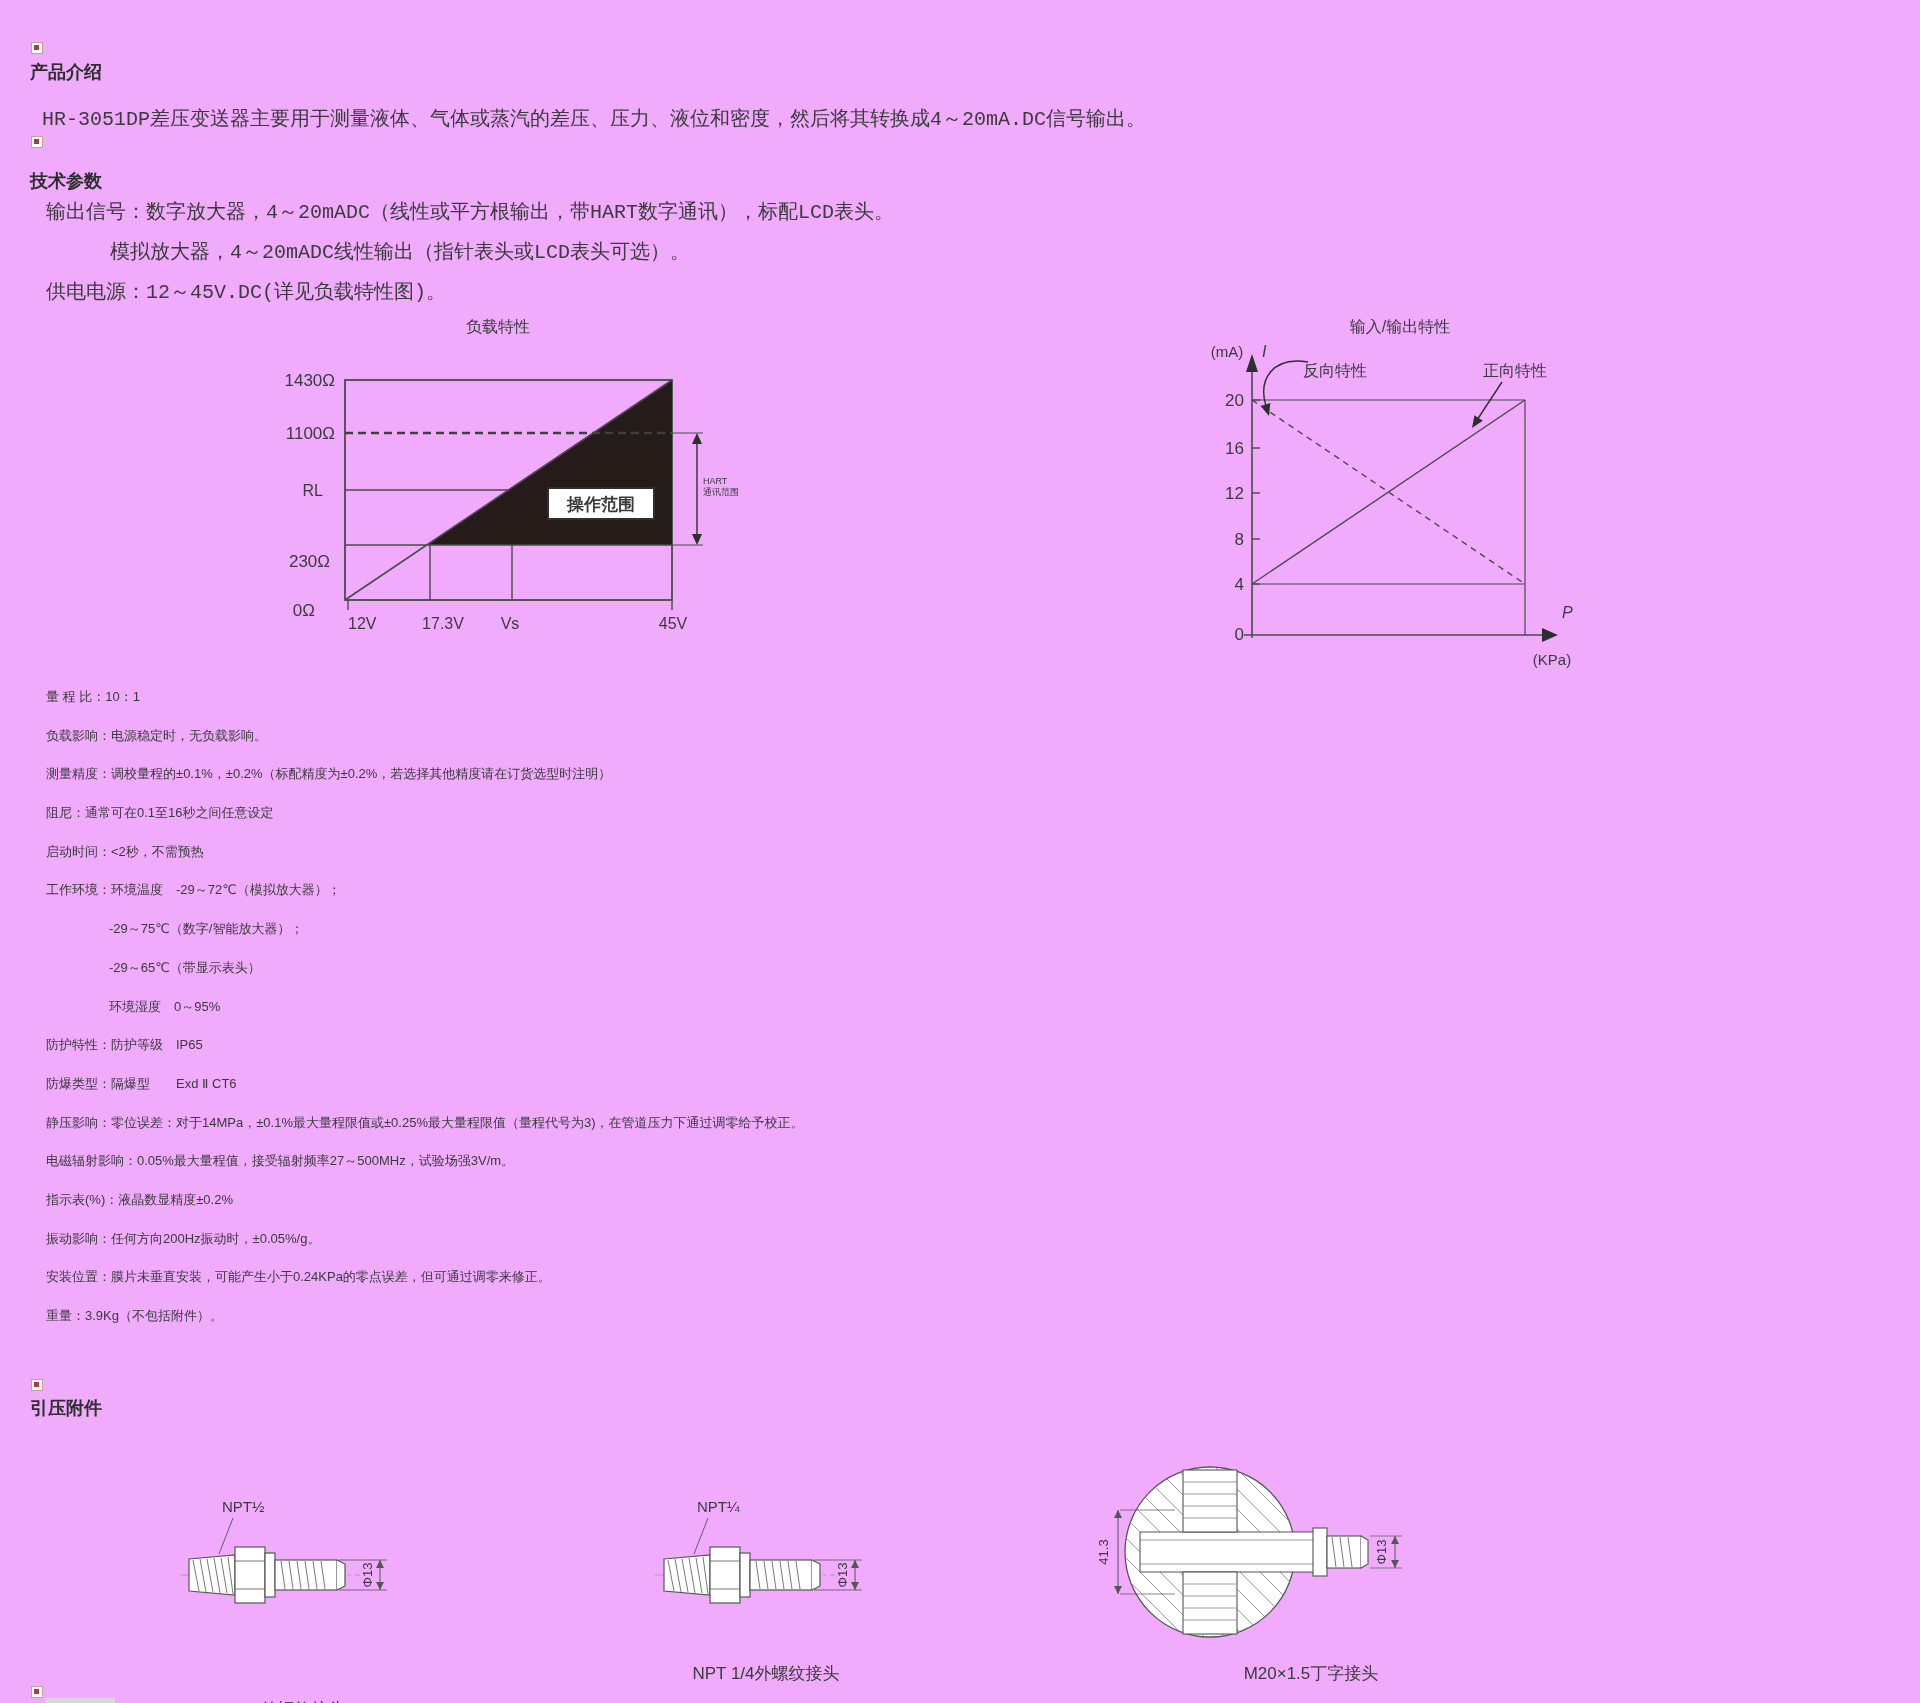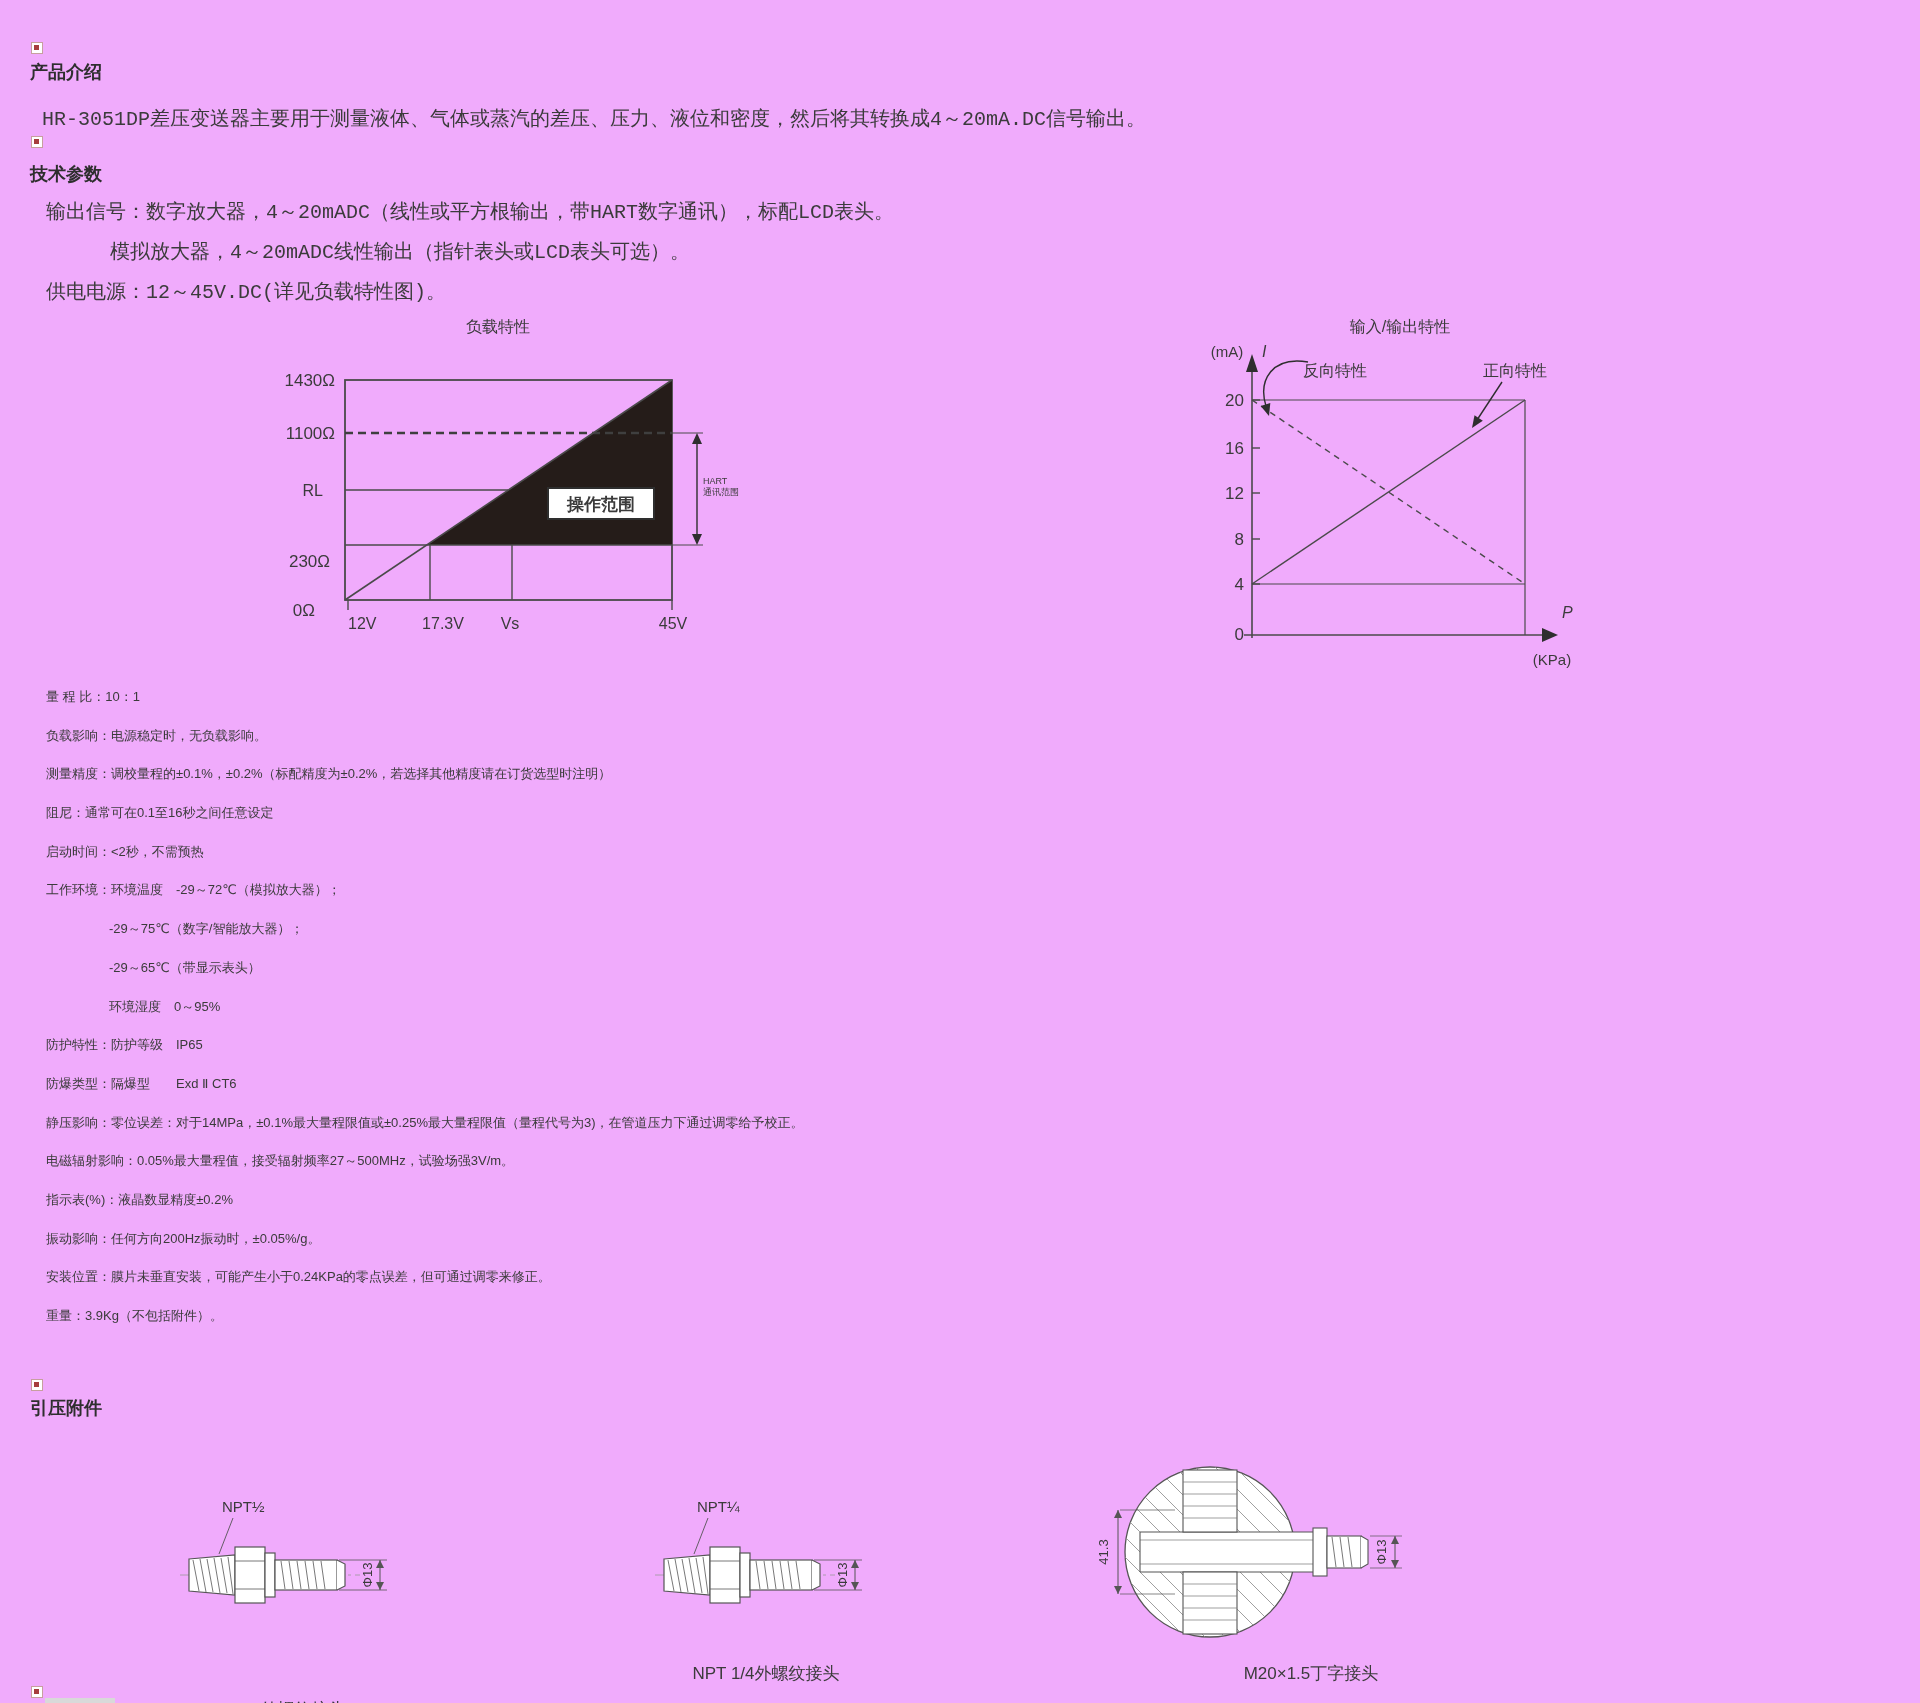--- a/index.html
+++ b/index.html
@@ -20,21 +20,21 @@
 </head>
 <body>
 
 <div class="page">
 
   <div class="abs redicon" style="left:31px;top:42px;"></div>
   <div class="abs h" style="left:30px;top:60px;">产品介绍</div>
   <div class="abs t" style="left:42px;top:105px;">HR-3051DP差压变送器主要用于测量液体、气体或蒸汽的差压、压力、液位和密度，然后将其转换成4～20mA.DC信号输出。</div>
 
   <div class="abs redicon" style="left:31px;top:136px;"></div>
-  <div class="abs h" style="left:30px;top:162px;font-family:Liberation Mono, monospace;">技术参数</div>
+  <div class="abs h" style="left:30px;top:169px;font-family:Liberation Mono, monospace;">技术参数</div>
 
   <div class="abs t" style="left:46px;top:198px;">输出信号：数字放大器，4～20mADC（线性或平方根输出，带HART数字通讯），标配LCD表头。</div>
   <div class="abs t" style="left:110px;top:238px;">模拟放大器，4～20mADC线性输出（指针表头或LCD表头可选）。</div>
   <div class="abs t" style="left:46px;top:278px;">供电电源：12～45V.DC(详见负载特性图)。</div>
 
   <svg class="abs" style="left:180px;top:298px;" width="560" height="350" viewBox="0 0 560 350">
     <text x="318" y="34" font-size="16" text-anchor="middle">负载特性</text>
 
     <rect x="165" y="82" width="327" height="220" fill="none" stroke="#4a4a4a" stroke-width="1.8"></rect>
 

